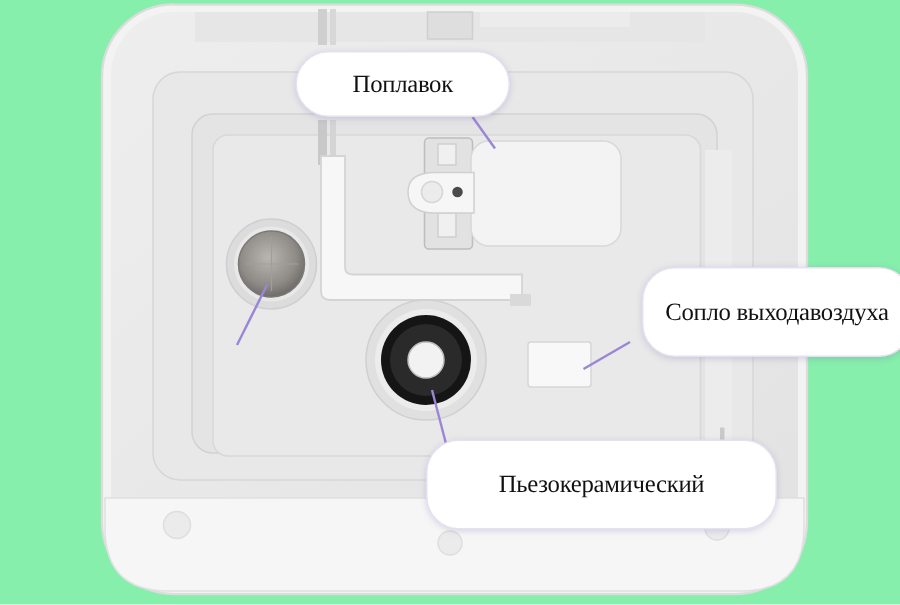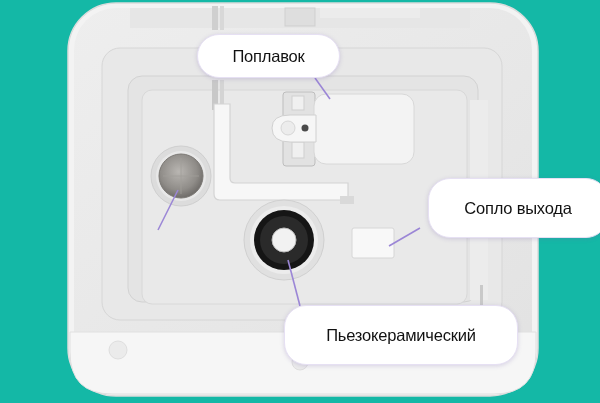--- a/index.html
+++ b/index.html
@@ -1,16 +1,16 @@
 <!DOCTYPE html>
 <html><head>
 <meta charset="utf-8">
 <style>
   html, body { margin:0; padding:0; background:#ffffff; }
-  #stage { position:relative; width:600px; height:403px; overflow:hidden; background:#14b8a6; font-family:Liberation Sans, sans-serif; }
+  #stage { position:relative; width:600px; height:403px; overflow:hidden; background:#86efac; font-family:Liberation Serif, serif; }
   svg.device { position:absolute; left:0; top:0; }
   .callout {
     position:absolute; background:#ffffff; border-radius:22px;
     border:1.5px solid #e6e0f3;
     box-shadow:0 1px 4px rgba(120,100,170,0.25);
     color:#111; font-size:16.5px; line-height:20px; text-align:center;
     display:flex; align-items:center; justify-content:center;
     box-sizing:border-box; padding:0 14px; letter-spacing:-0.2px;
   }
   .callout span { display:block; }
@@ -104,19 +104,20 @@
     </g>
   </svg>
 
   <div class="callout" style="left:197px; top:34px; width:143px; height:44px;">
     <span>Поплавок</span>
   </div>
 
 
   <div class="callout" style="left:428px; top:178px; width:180px; height:60px; ">
     <span>Сопло выхода</span>
+    <span>воздуха</span>
   </div>
 
-  <div class="callout" style="left:284px; top:305px; width:234px; height:60px; flex-direction:column;">
+  <div class="callout" style="left:284px; top:293px; width:234px; height:60px; flex-direction:column;">
     <span>Пьезокерамический</span>
   </div>
 
 </div>
 
 </body></html>

